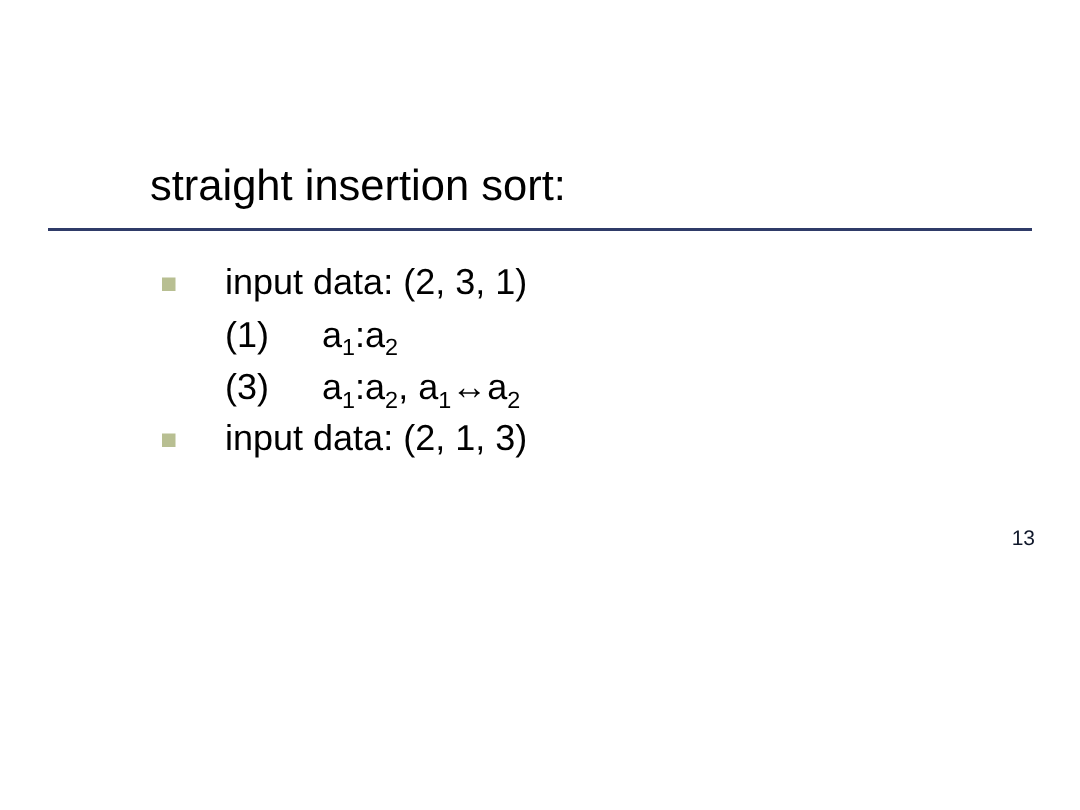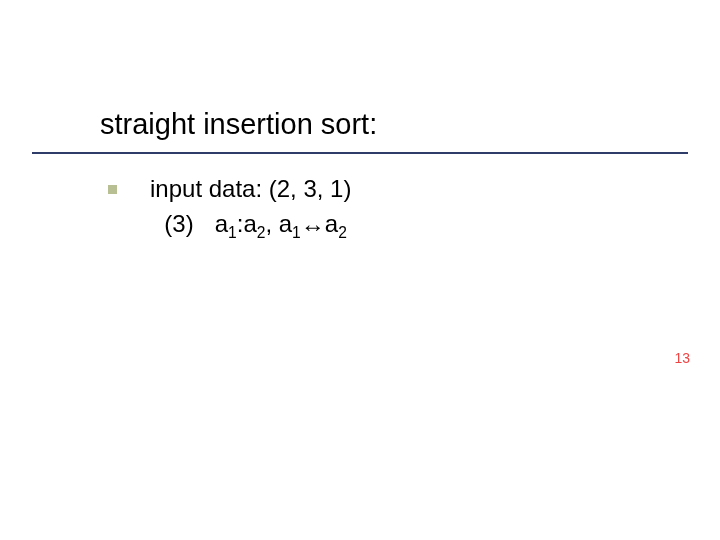--- a/index.html
+++ b/index.html
@@ -34,21 +34,20 @@
     background: #2f3b68;
   }
   .body {
     position: absolute;
     left: 108px;
     top: 172px;
     font-size: 24px;
     line-height: 1.45;
     color: #000;
     font-family: Verdana, Geneva, sans-serif;
-    text-align: center;
   }
   .row {
     display: flex;
     align-items: flex-start;
   }
   .bullet {
     width: 42px;
     flex: 0 0 42px;
     display: flex;
     align-items: center;
@@ -74,51 +73,64 @@
     line-height: 0;
   }
   .arrow {
     font-family: Arial, sans-serif;
   }
   .pagenum {
     position: absolute;
     right: 30px;
     bottom: 18px;
     font-size: 14px;
-    color: #ef4444;
+    color: #0f172a;
     font-family: Arial, sans-serif;
   }
 </style>
 </head>
 <body>
 
 <div class="slide">
 
   <div class="title">straight insertion sort:</div>
   <div class="underline"></div>
 
   <div class="body">
 
     <div class="row">
       <div class="bullet">
           <div class="sq"></div>
         </div>
       <div>input data: (2, 3, 1)</div>
     </div>
 
+    <div class="row">
+      <div class="indent"></div>
+      <div>
+        <span class="step-num">(1)</span>
+        <span>a<sub>1</sub>:a<sub>2</sub></span>
+      </div>
+    </div>
 
 
     <div class="row">
       <div class="indent"></div>
       <div>
         <span class="step-num">(3)</span>
         <span>a<sub>1</sub>:a<sub>2</sub>, a<sub>1</sub><span class="arrow">↔</span>a<sub>2</sub></span>
       </div>
     </div>
 
+    <div class="row">
+      <div class="bullet">
+          <div class="sq"></div>
+        </div>
+      <div>input data: (2, 1, 3)</div>
+    </div>
 
 
 
   </div>
 
   <div class="pagenum">13</div>
 
 </div>
 
 </body></html>

